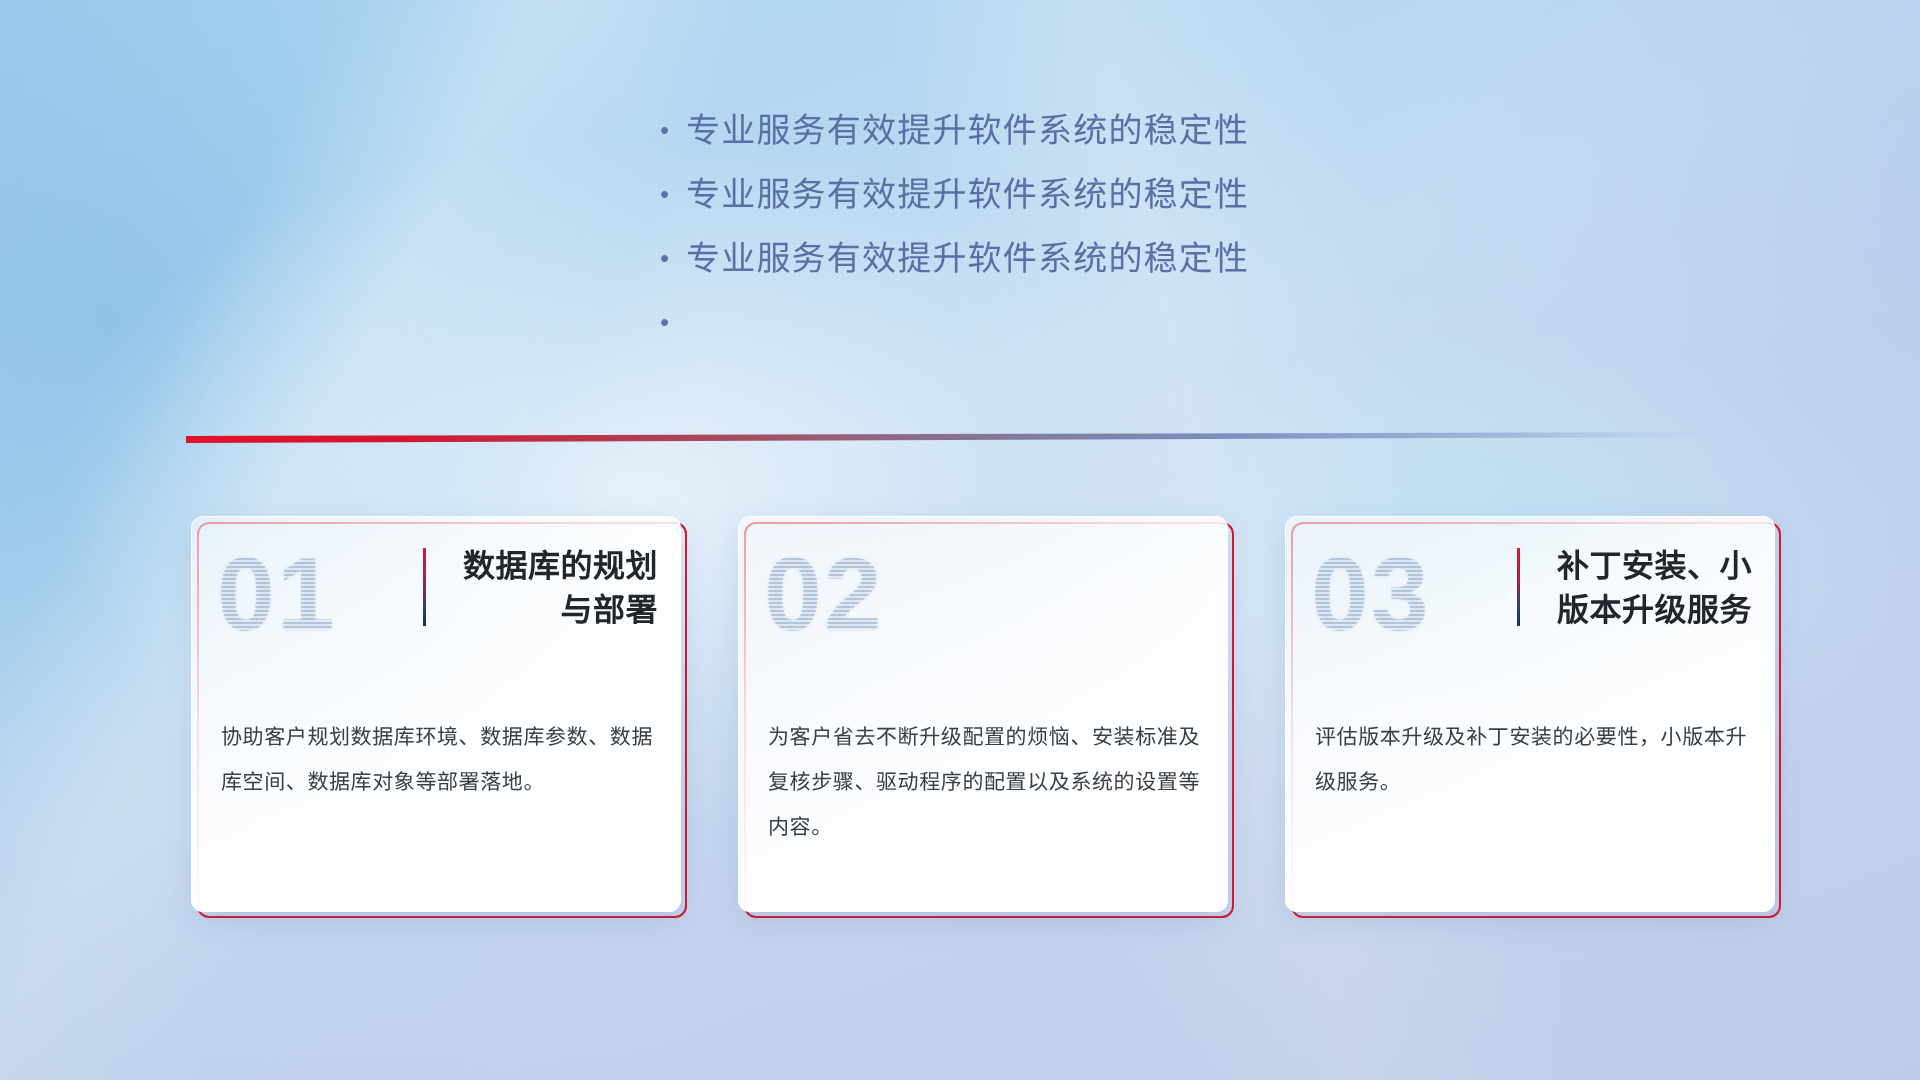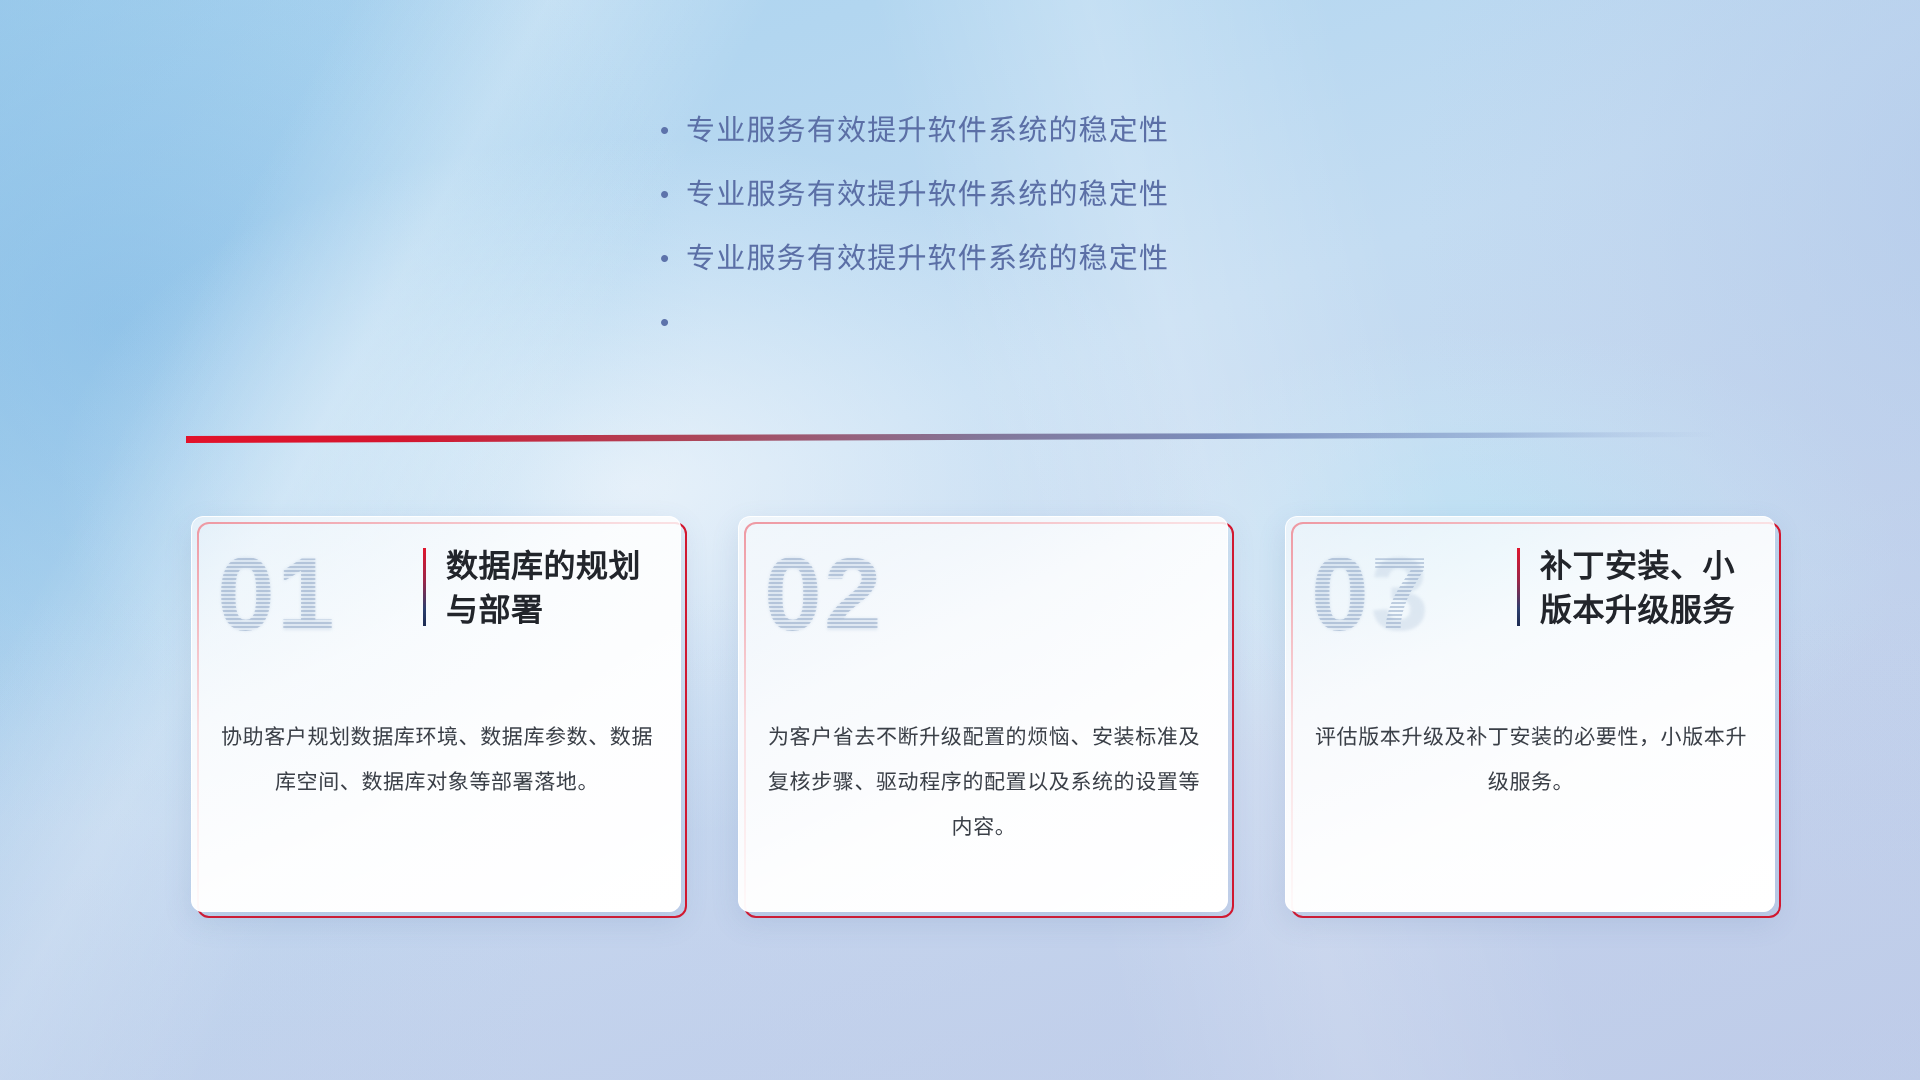--- a/index.html
+++ b/index.html
@@ -75,21 +75,21 @@
   .bullet-dot {
     width: 26px;
     flex: 0 0 26px;
     color: #5d73ab;
     font-size: 26px;
     line-height: 40px;
     text-align: left;
   }
   .bullet-text {
     color: #5b6fa6;
-    font-size: 29px;
+    font-size: 34px;
     line-height: 40px;
     letter-spacing: 1.2px;
     white-space: nowrap;
   }
 
   
   .divider-wrap {
     position: absolute;
     left: 186px;
     top: 424px;
@@ -198,32 +198,32 @@
     flex: 0 0 3px;
     background: linear-gradient(to bottom, #e0162e 0%, #9b2648 42%, #2d3f6e 78%, #1d2b52 100%);
   }
   .card-title {
     color: #22252b;
     font-size: 32px;
     line-height: 44px;
     font-weight: 700;
     letter-spacing: 0.5px;
     width: 212px;
+    text-align: right;
   }
 
   .card-body {
     position: absolute;
     left: 30px;
     top: 198px;
     width: 432px;
     color: #3a3f47;
     font-size: 21px;
     line-height: 45px;
     letter-spacing: 0.6px;
-    text-align: center;
   }
 </style>
 </head>
 <body>
 
 <div class="slide">
 
   <div class="bg-layer bg-glow-tl"></div>
   <div class="bg-layer bg-soft-left"></div>
   <div class="bg-layer bg-glow-center"></div>
@@ -294,21 +294,21 @@
         <div class="card-num-blur">02</div>
         <div class="card-num">02</div>
         <div class="card-body">为客户省去不断升级配置的烦恼、安装标准及复核步骤、驱动程序的配置以及系统的设置等内容。</div>
       </div>
     </div>
 
     <div class="card">
       <div class="card-outline"></div>
       <div class="card-face">
         <div class="card-num-blur">03</div>
-        <div class="card-num">07</div>
+        <div class="card-num">03</div>
         <div class="card-head">
           <span class="card-bar"></span>
           <span class="card-title">补丁安装、小版本升级服务</span>
         </div>
         <div class="card-body">评估版本升级及补丁安装的必要性，小版本升级服务。</div>
       </div>
     </div>
 
   </div>
 

